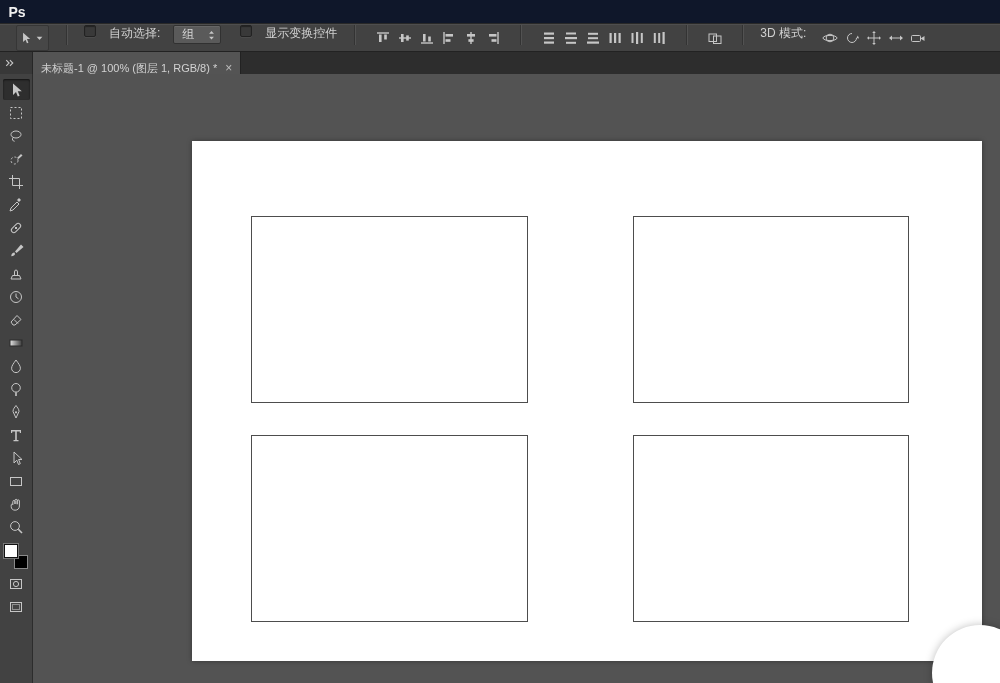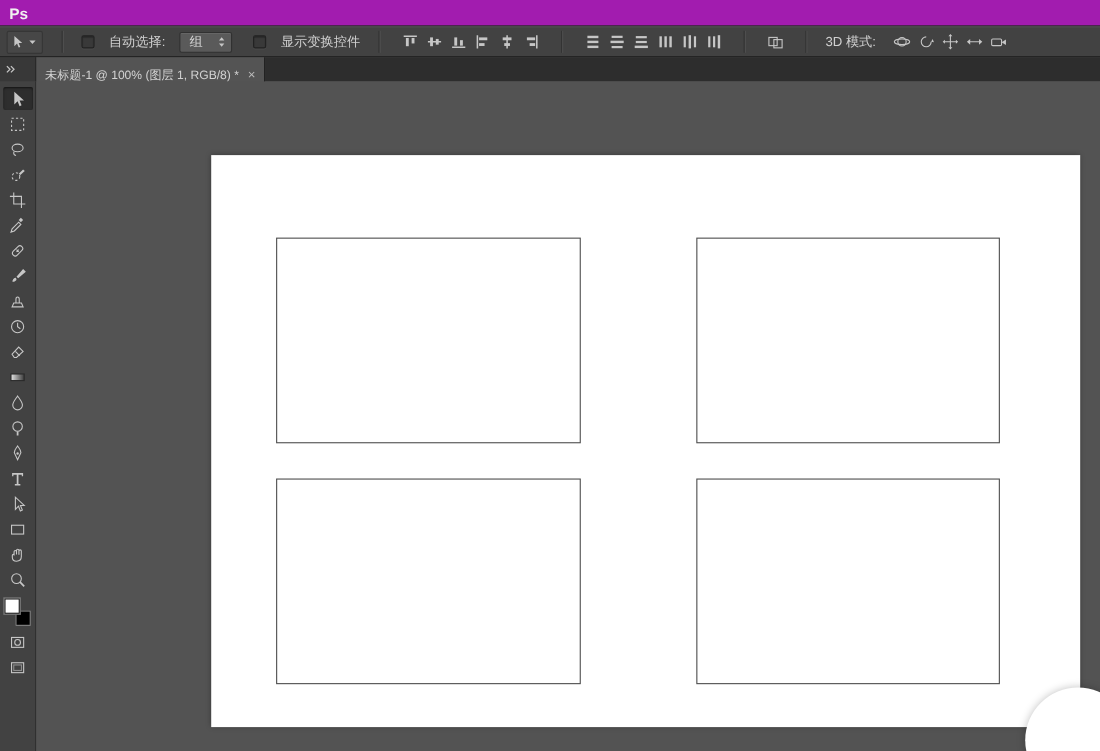--- a/index.html
+++ b/index.html
@@ -9,35 +9,35 @@
     overflow: hidden;
     background: #535353;
     font-family: "Liberation Sans", "DejaVu Sans", sans-serif;
     font-size: 12px;
     color: #d6d6d6;
     -webkit-font-smoothing: antialiased;
   }
 
   
   .menubar {
-    height: 24px; background: #a21caf; border-bottom: 1px solid #282828;
+    height: 24px; background: #0f172a; border-bottom: 1px solid #282828;
     display: flex; align-items: center;
   }
   .ps-logo {
     width: 34px; text-align: center; font-weight: bold; font-size: 14px;
     color: #f0f0f0; letter-spacing: 0;
   }
   .menu-items { display: flex; align-items: center; height: 100%; }
   .menu-item { padding: 0 9px; line-height: 23px; height: 24px; color: #d4d4d4; cursor: default; white-space: nowrap; }
 
   
   .optionsbar {
     height: 28px; background: #424242;
     border-top: 1px solid #4e4e4e; border-bottom: 1px solid #222;
-    display: flex; align-items: center; gap: 13px; padding: 0 6px;
+    display: flex; gap: 13px; padding: 0 16px;
   }
   .sep { width: 1px; height: 20px; background: #333; box-shadow: 1px 0 0 #525252; margin: 0 4px; flex: none; }
   .tool-preset {
     display: flex; align-items: center; gap: 1px; padding: 1px 2px;
     border: 1px solid #363636; border-radius: 2px; background: #474747;
   }
   .checkbox {
     width: 12px; height: 12px; flex: none;
     background: #393939; border: 1px solid #222;
     box-shadow: inset 0 1px 1px rgba(0,0,0,.4), 0 1px 0 rgba(255,255,255,.05);

